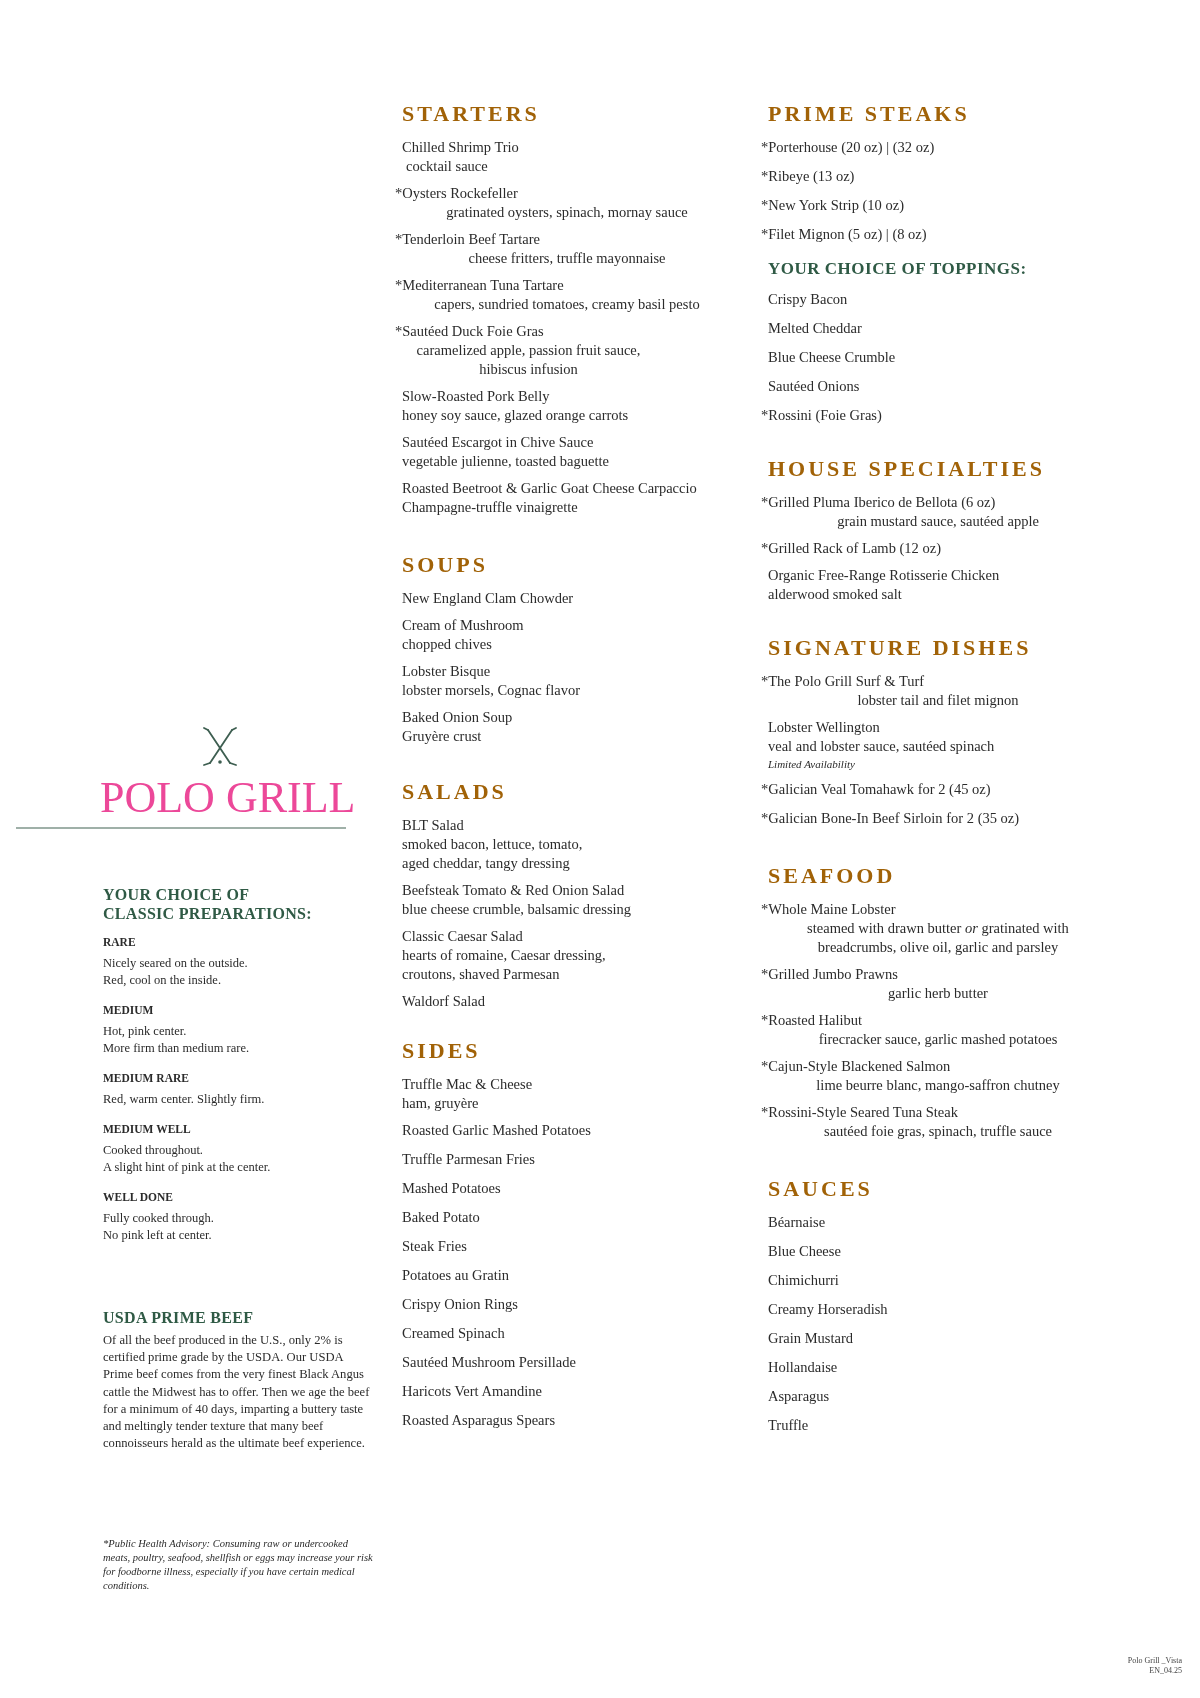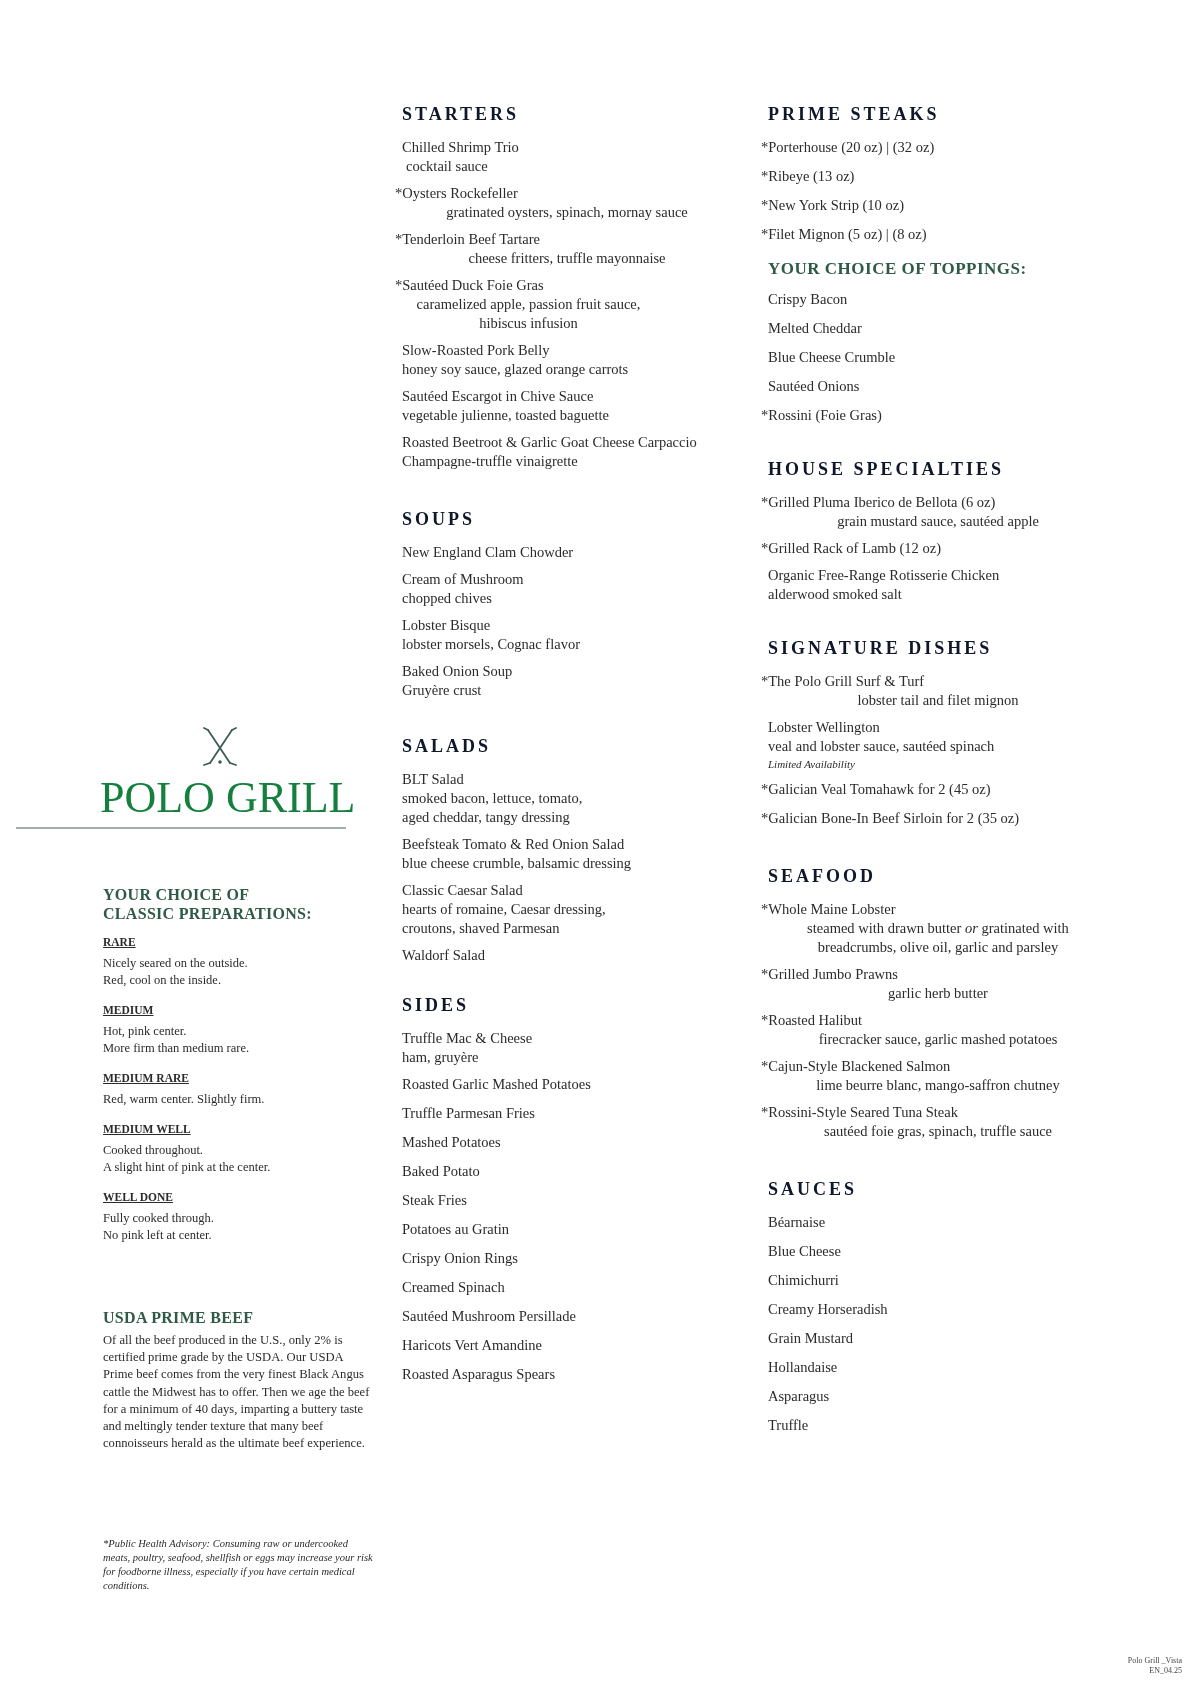--- a/index.html
+++ b/index.html
@@ -7,47 +7,47 @@
     width: 1200px; height: 1698px; position: relative; overflow: hidden;
     font-family: "Liberation Serif", "DejaVu Serif", serif;
     color: #2b2b2b;
   }
   .col { position: absolute; }
   .col-left { left: 0; top: 725px; width: 380px; }
   .col-mid { left: 402px; top: 100px; width: 330px; }
   .col-right { left: 768px; top: 100px; width: 340px; }
 
   .section-title {
-    color: #0f172a; font-weight: bold; font-size: 18px; letter-spacing: 3px;
+    color: #a16207; font-weight: bold; font-size: 22px; letter-spacing: 3px;
     margin: 0 0 10px 0; line-height: 28px;
   }
   .sub-title {
     color: #2f5a45; font-weight: bold; font-size: 17px; letter-spacing: 0.5px;
     margin: 14px 0 10px 0; line-height: 22px;
   }
   .section { margin-bottom: 26px; }
   .item { margin-bottom: 8px; font-size: 14.5px; line-height: 19px; font-family: Liberation Serif, serif; }
   .item .name { display: block; }
   .item .desc { display: block; }
   .item .note { display: block; font-style: italic; font-size: 11px; line-height: 16px; }
   .item.star { margin-left: -7px; }
   .item.star .desc, .item.star .note { padding-left: 7px; text-align: center; }
   .item.simple { margin-bottom: 10px; }
 
   .logo { position: relative; height: 100px; }
   .logo-icon { position: absolute; left: 200px; top: 0; width: 40px; width: 40px; height: 45px; }
   .logo-text {
-    position: absolute; left: 100px; top: 50px; font-size: 44px; color: #15803d;
+    position: absolute; left: 100px; top: 50px; font-size: 44px; color: #ec4899;
     letter-spacing: 0px; font-family: "Liberation Serif", serif; line-height: 46px;
   }
   .logo-rule { position: absolute; left: 16px; top: 102px; width: 330px; height: 2px; background: #9fb0a8; }
 
   .prep { position: absolute; left: 103px; top: 885px; width: 260px; }
   .prep-title { color: #2f5a45; font-weight: bold; font-size: 16px; line-height: 19px; letter-spacing: 0.3px; margin-bottom: 12px; }
-  .prep-level { font-weight: bold; font-size: 11.5px; margin: 14px 0 6px 0; line-height: 14px; text-decoration: underline; }
+  .prep-level { font-weight: bold; font-size: 11.5px; margin: 14px 0 6px 0; line-height: 14px; }
   .prep-level.first { margin-top: 0; }
   .prep-desc { font-size: 12.5px; line-height: 17px; }
 
   .usda { position: absolute; left: 103px; top: 1308px; width: 270px; }
   .usda-title { color: #2f5a45; font-weight: bold; font-size: 16px; letter-spacing: 0.3px; margin-bottom: 4px; line-height: 20px; }
   .usda-body { font-size: 12.6px; line-height: 17.2px; }
 
   .advisory { position: absolute; left: 103px; top: 1537px; width: 270px; font-style: italic; font-size: 10.5px; line-height: 14px; }
 
   .footer { position: absolute; right: 18px; top: 1656px; text-align: right; font-size: 8px; line-height: 10px; color: #444; }
@@ -124,20 +124,24 @@
         <span class="desc" style="padding-left:4px">cocktail sauce</span>
       </div>
     <div class="item star">
         <span class="name">*Oysters Rockefeller</span>
         <span class="desc">gratinated oysters, spinach, mornay sauce</span>
       </div>
     <div class="item star">
         <span class="name">*Tenderloin Beef Tartare</span>
         <span class="desc">cheese fritters, truffle mayonnaise</span>
       </div>
+    <div class="item star">
+        <span class="name">*Mediterranean Tuna Tartare</span>
+        <span class="desc">capers, sundried tomatoes, creamy basil pesto</span>
+      </div>
     <div class="item star" style="width:260px">
         <span class="name">*Sautéed Duck Foie Gras</span>
         <span class="desc">caramelized apple, passion fruit sauce, hibiscus infusion</span>
       </div>
     <div class="item">
         <span class="name">Slow-Roasted Pork Belly</span>
         <span class="desc">honey soy sauce, glazed orange carrots</span>
       </div>
     <div class="item">
         <span class="name">Sautéed Escargot in Chive Sauce</span>

